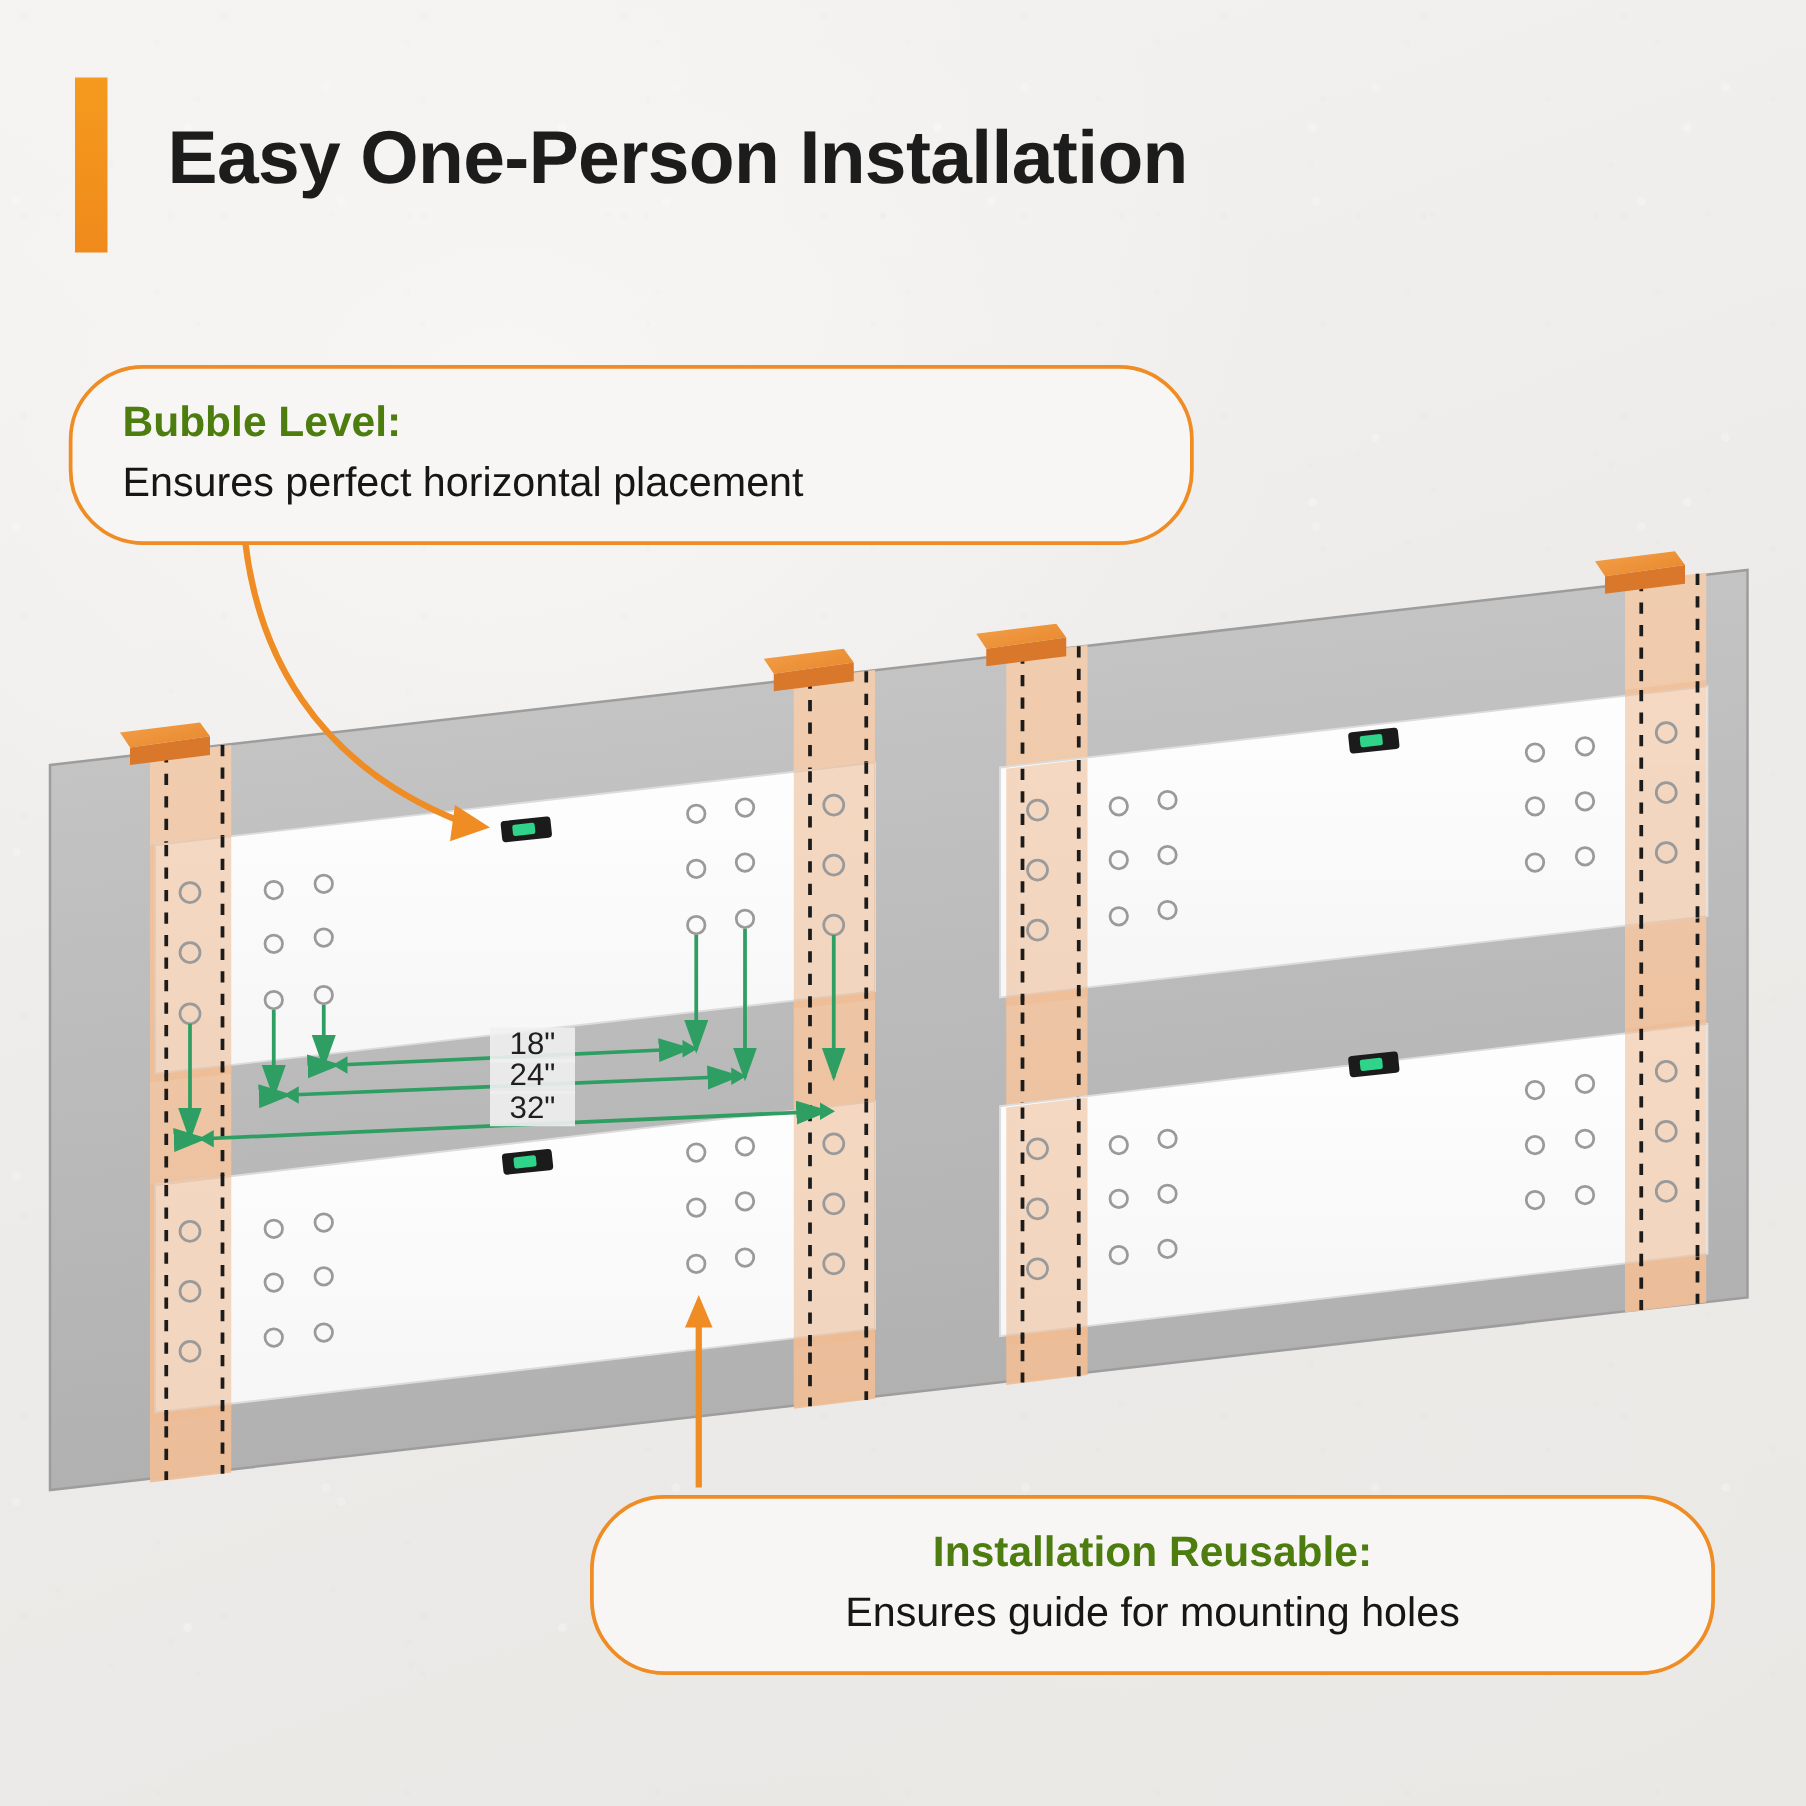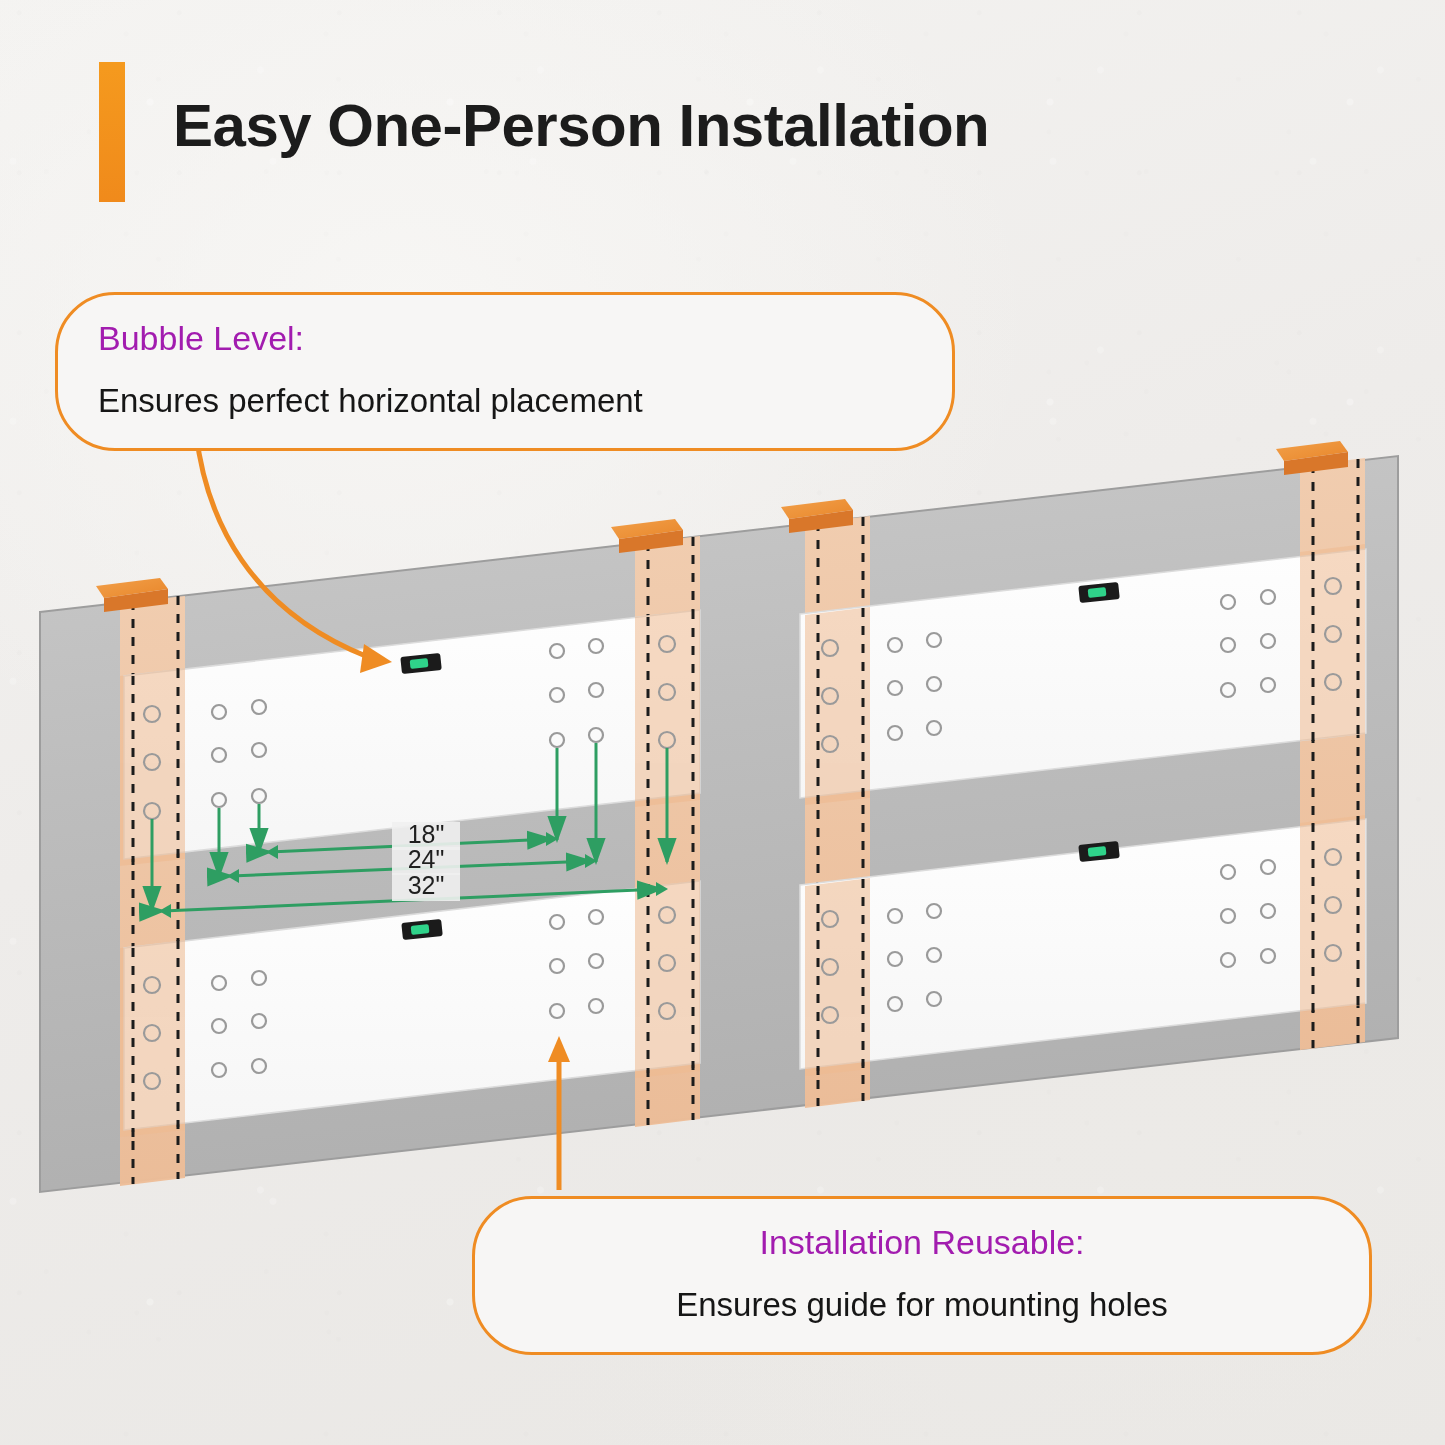--- a/index.html
+++ b/index.html
@@ -26,39 +26,39 @@
       radial-gradient(circle at 88% 44%, rgba(0,0,0,.02) 0 2px, transparent 3px),
       radial-gradient(circle at 21% 78%, rgba(0,0,0,.02) 0 2px, transparent 3px),
       radial-gradient(circle at 72% 91%, rgba(0,0,0,.02) 0 2px, transparent 3px),
       radial-gradient(circle at 50% 34%, rgba(255,255,255,.5) 0 3px, transparent 4px),
       radial-gradient(circle at 5% 62%, rgba(255,255,255,.45) 0 3px, transparent 4px),
       radial-gradient(circle at 93% 25%, rgba(255,255,255,.45) 0 3px, transparent 4px);
     background-size:160px 160px,200px 200px,240px 240px,180px 180px,220px 220px,190px 190px,300px 300px,260px 260px,280px 280px;
   }
 
   
-  #header{position:absolute;left:60px;top:62px;display:flex;align-items:flex-start;margin-left:39px;}
+  #header{position:absolute;left:60px;top:62px;display:flex;align-items:flex-start;}
   #header-bar{width:26px;height:140px;background:linear-gradient(180deg,#f59a1e 0%,#f08a1b 100%);flex:none;}
   #header-title{
     margin-left:48px;margin-top:32px;
     font-size:60px;font-weight:bold;color:#1c1c1c;letter-spacing:-.5px;
     white-space:nowrap;line-height:1.05;
   }
 
   
   .callout{
     position:absolute;
     background:#f7f6f5;
     border:3px solid #ef8c23;
     border-radius:60px;
     box-sizing:border-box;
     padding:22px 40px 26px 40px;
   }
-  .callout .c-title{font-size:34px;font-weight:normal;color:#a21caf;line-height:1.25;}
-  .callout .c-sub{font-size:33px;color:#161616;line-height:1.3;margin-top:20px;font-weight:400;}
+  .callout .c-title{font-size:34px;font-weight:bold;color:#4d7c0f;line-height:1.25;}
+  .callout .c-sub{font-size:33px;color:#161616;line-height:1.3;margin-top:5px;font-weight:400;}
   #callout-bubble-level{left:55px;top:292px;width:900px;}
   #callout-template{left:472px;top:1196px;width:900px;text-align:center;}
 
   
   #diagram{position:absolute;left:0;top:0;width:1445px;height:1445px;}
 
   .lbl-dim{
     font-family:"Liberation Sans", sans-serif;
     font-size:25px;fill:#1f1f1f;
   }

